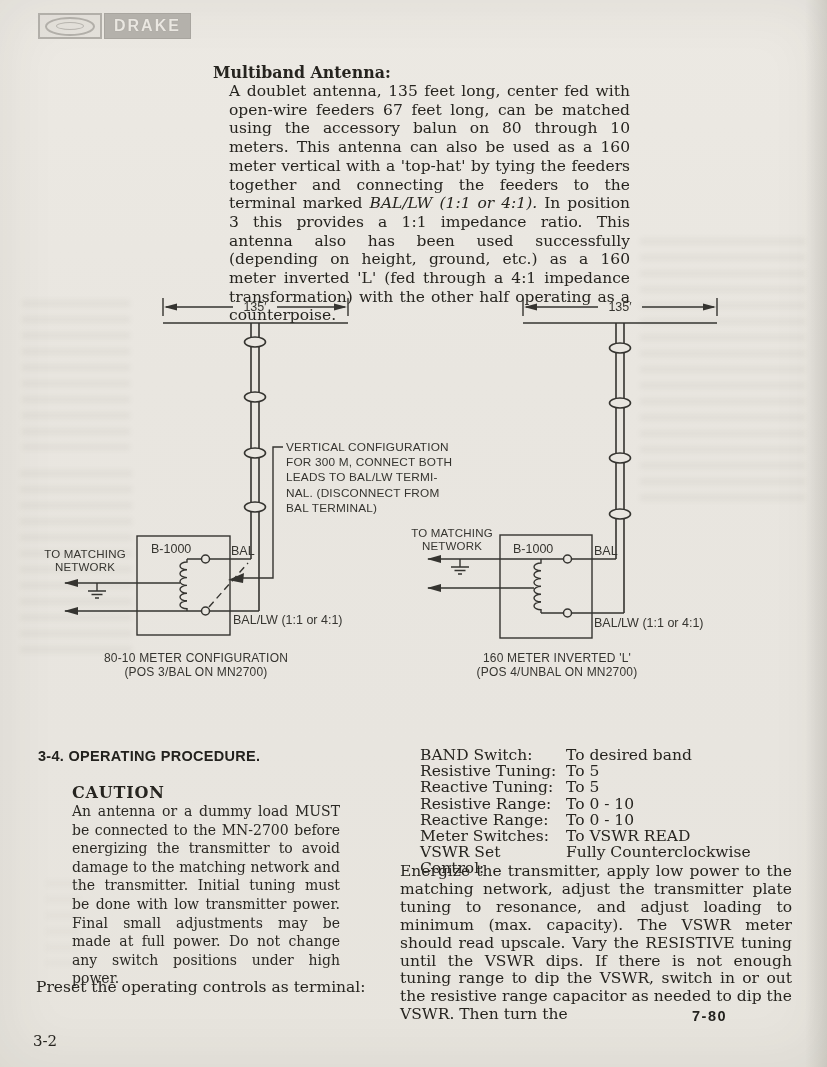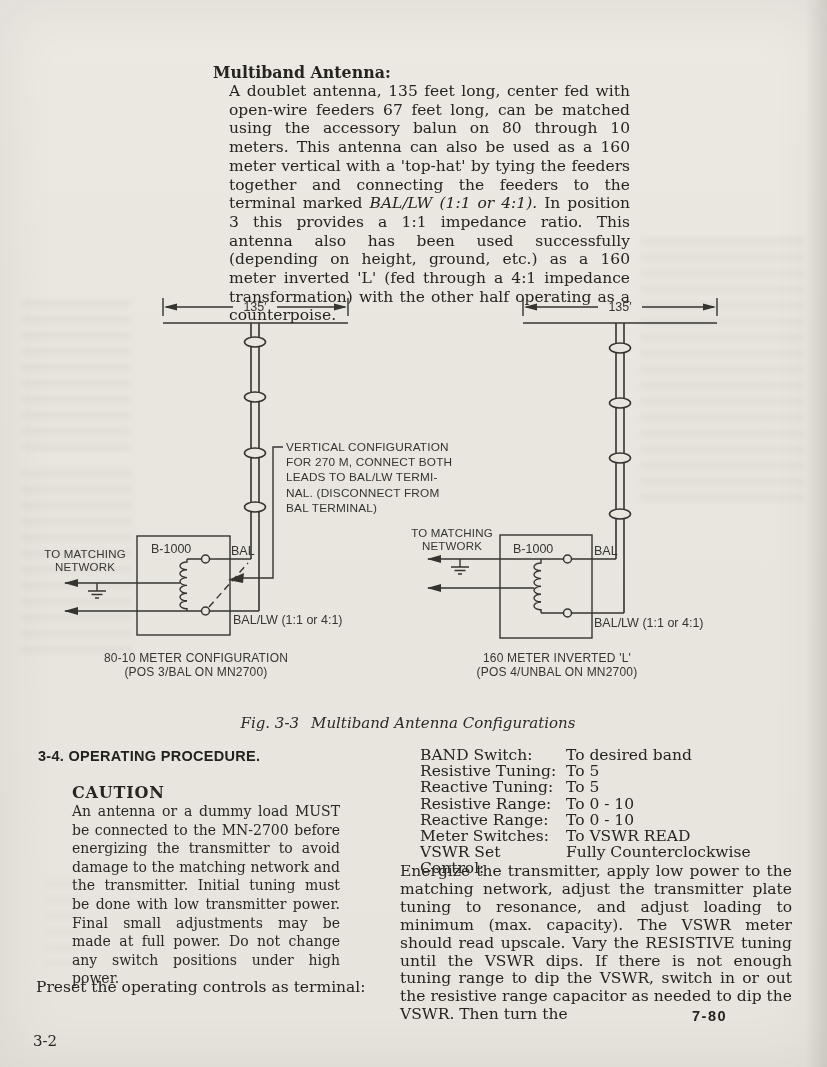--- a/index.html
+++ b/index.html
@@ -72,20 +72,28 @@
 <body>
 
 <div class="page">
 
   <div class="bleed" style="left:22px;top:300px;width:108px;height:150px;"></div>
   <div class="bleed" style="left:20px;top:470px;width:112px;height:185px;"></div>
   <div class="bleed" style="left:640px;top:238px;width:165px;height:270px;"></div>
   <div class="bleed" style="left:46px;top:880px;width:34px;height:86px;opacity:.2;"></div>
   <div class="edge-shade"></div>
 
+  <div class="logo">
+    <div class="logo-emblem">
+      <div class="logo-oval">
+          <div class="logo-oval-inner"></div>
+        </div>
+    </div>
+    <div class="logo-text">DRAKE</div>
+  </div>
 
   <div class="intro-heading">Multiband Antenna:</div>
   <p class="intro-body"><span>A doublet antenna, 135 feet long, center fed with open-wire feeders 67 feet long, can be matched using the accessory balun on 80 through 10 meters. This antenna can also be used as a 160 meter vertical with a 'top-hat' by tying the feeders together and connecting the feeders to the terminal marked </span><i>BAL/LW (1:1 or 4:1).</i><span> In position 3 this provides a 1:1 impedance ratio. This antenna also has been used successfully (depending on height, ground, etc.) as a 160 meter inverted 'L' (fed through a 4:1 impedance transformation) with the other half operating as a counterpoise.</span></p>
 
   <svg class="diagram" width="827" height="400" viewBox="0 0 827 400">
 
     <g>
 
       <path class="dthin" d="M163,8 V26 M348,8 V26 M166,17 H233 M277,17 H345"></path>
       <polygon class="dfill" points="164,17 177,13.4 177,20.6"></polygon>
@@ -161,29 +169,26 @@
       <text class="lbl-sm" x="452" y="247" text-anchor="middle">TO MATCHING</text>
       <text class="lbl-sm" x="452" y="259.5" text-anchor="middle">NETWORK</text>
 
       <text class="cap" x="557" y="372" text-anchor="middle">160 METER INVERTED 'L'</text>
       <text class="cap" x="557" y="386" text-anchor="middle">(POS 4/UNBAL ON MN2700)</text>
     </g>
   </svg>
 
   <div class="annotation">
     <div>VERTICAL CONFIGURATION</div>
-    <div>FOR 270 M, CONNECT BOTH</div>
+    <div>FOR 300 M, CONNECT BOTH</div>
     <div>LEADS TO BAL/LW TERMI-</div>
     <div>NAL. (DISCONNECT FROM</div>
     <div>BAL TERMINAL)</div>
   </div>
 
-  <div class="fig-caption">
-    <span>Fig. 3-3</span><span class="gap"></span><span>Multiband Antenna Configurations</span>
-  </div>
 
   <div class="proc-heading">3-4. OPERATING PROCEDURE.</div>
   <div class="caution-title">CAUTION</div>
   <p class="caution-body" style="font-weight:normal;">An antenna or a dummy load MUST be connected to the MN-2700 before energizing the transmitter to avoid damage to the matching network and the transmitter. Initial tuning must be done with low transmitter power. Final small adjustments may be made at full power. Do not change any switch positions under high power.</p>
   <div class="preset-line">Preset the operating controls as terminal:</div>
 
   <div class="settings">
     <div class="set-row">
       <span class="set-label">BAND Switch:</span>
       <span class="set-value">To desired band</span>

